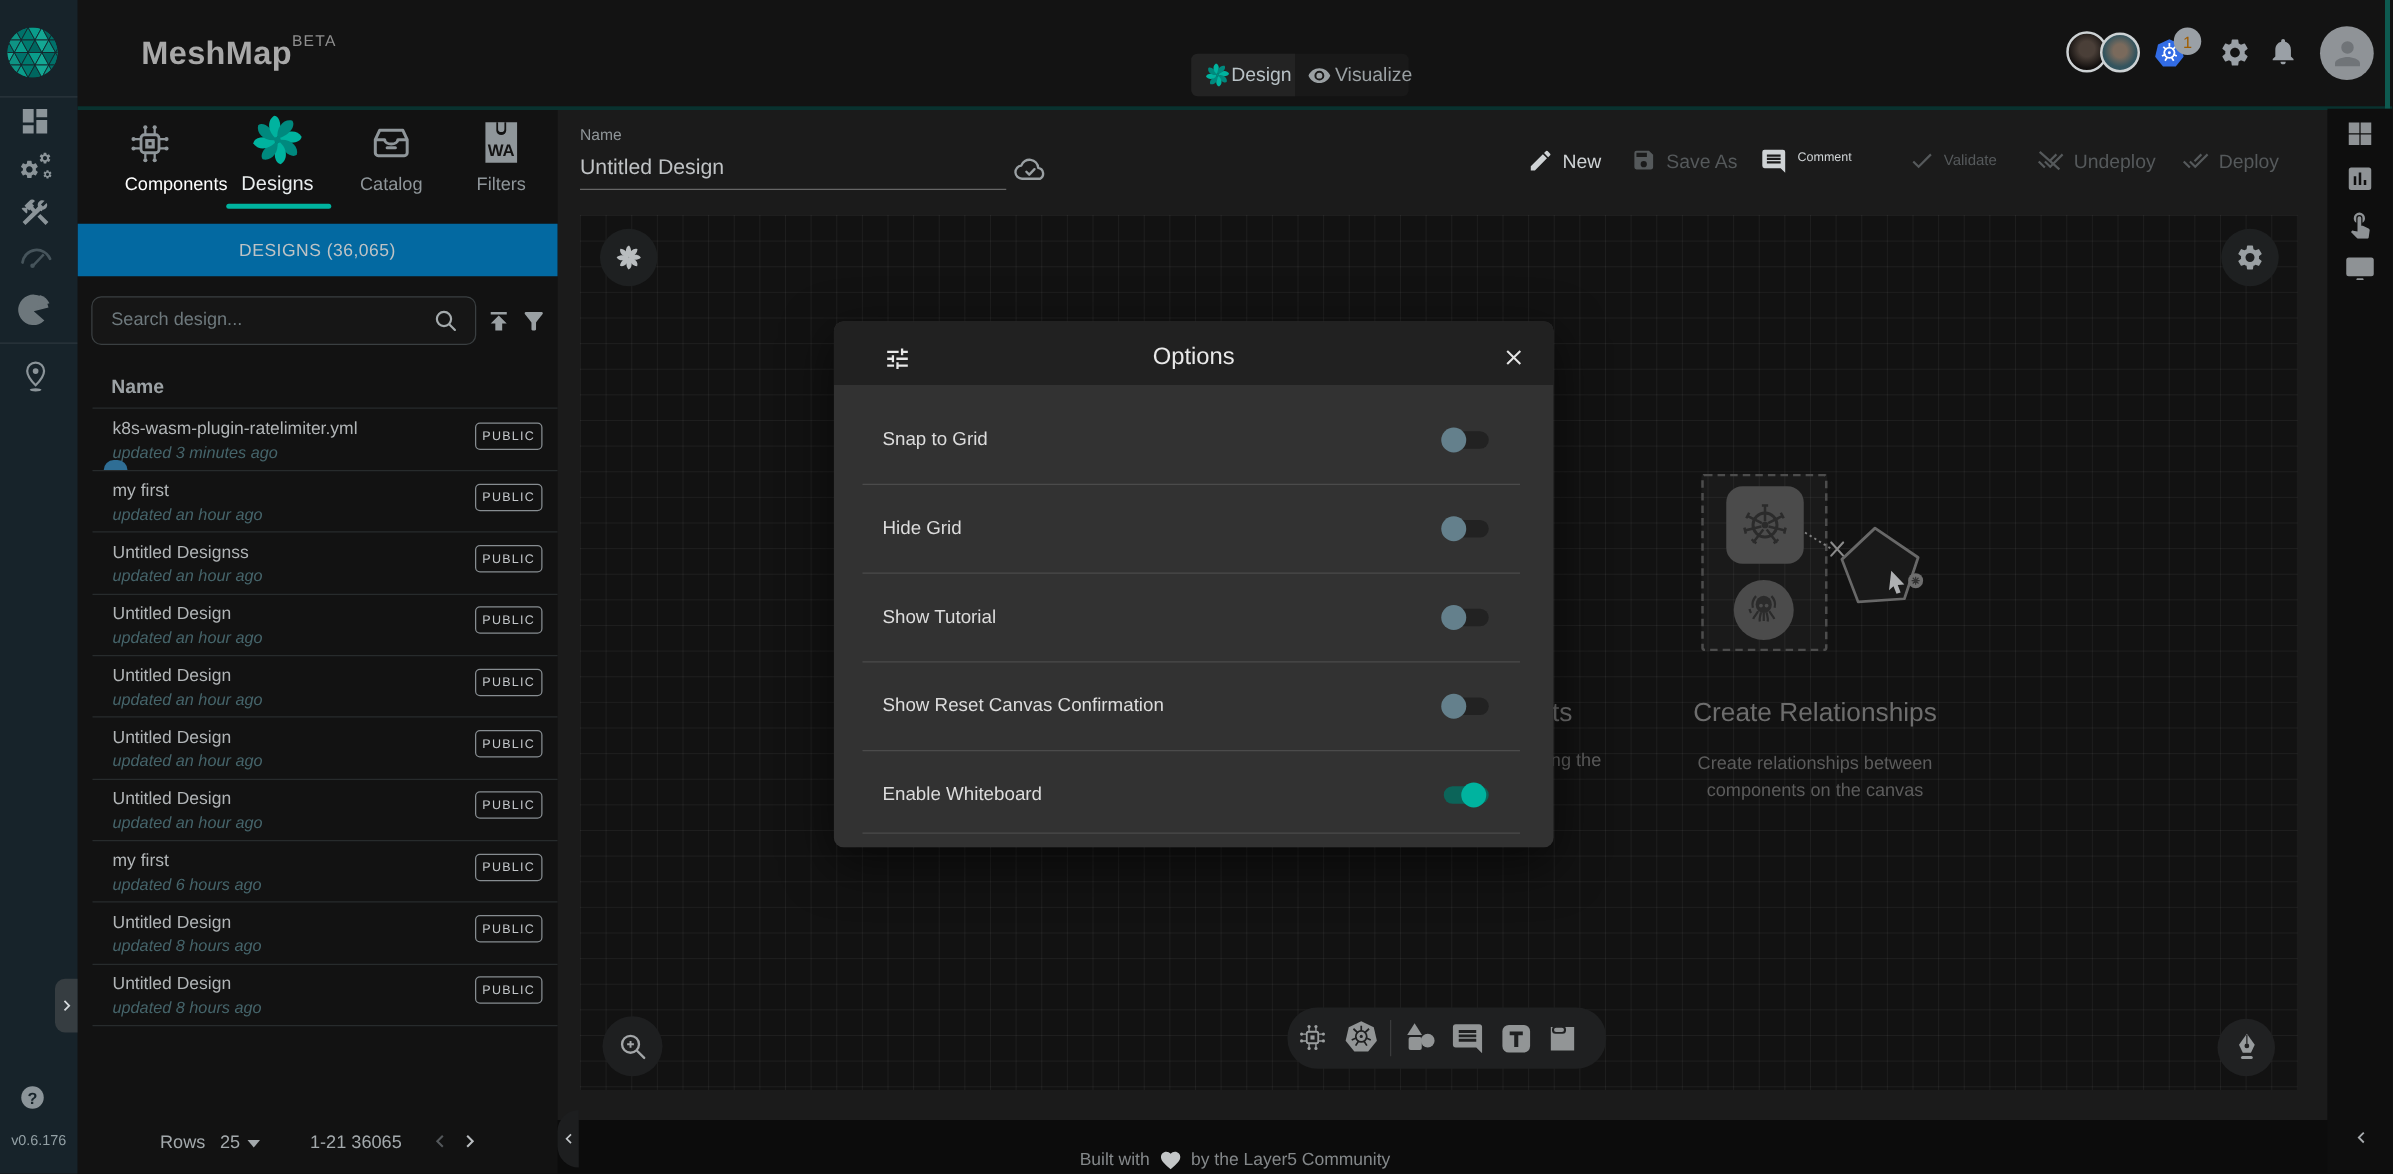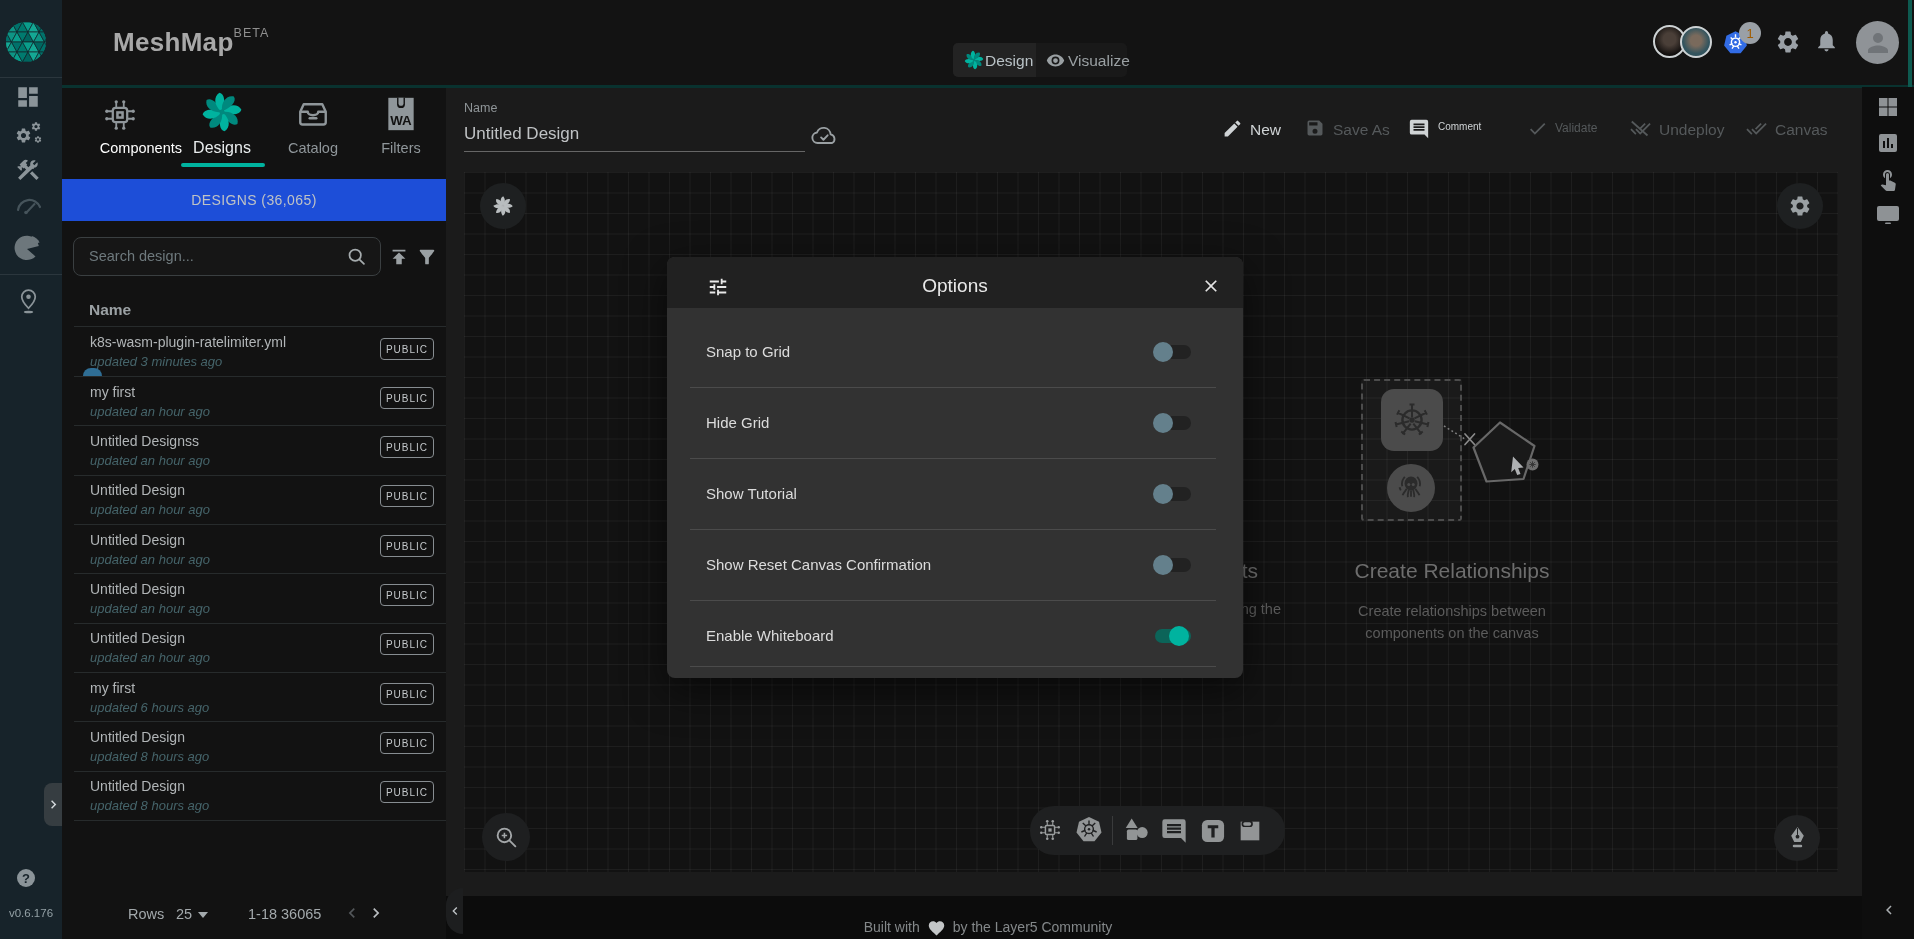--- a/index.html
+++ b/index.html
@@ -45,21 +45,21 @@
       </svg>
     </div><div class="abs" style="left:1555px;top:121px;color:#55595b;font-size:12px">Validate</div><div class="abs" style="left:1629px;top:118px;width:22px;height:22px">
       <svg width="23" height="21" viewBox="0 0 24 24">
         <path d="M18 7l-1.41-1.41-6.34 6.34 1.41 1.41L18 7zm4.24-1.41L11.66 16.17 7.48 12l-1.41 1.41L11.66 19l12-12-1.42-1.41zM.41 13.41 6 19l1.41-1.41L1.83 12 .41 13.41z" fill="#55595b"></path>
         <path d="M2 4 L20 20" stroke="#55595b" stroke-width="2"></path>
       </svg>
     </div><div class="abs" style="left:1659px;top:121px;color:#55595b;font-size:15.5px">Undeploy</div><div class="abs" style="left:1745px;top:118px;width:22px;height:22px">
       <svg width="23" height="21" viewBox="0 0 24 24">
         <path d="M18 7l-1.41-1.41-6.34 6.34 1.41 1.41L18 7zm4.24-1.41L11.66 16.17 7.48 12l-1.41 1.41L11.66 19l12-12-1.42-1.41zM.41 13.41 6 19l1.41-1.41L1.83 12 .41 13.41z" fill="#55595b"></path>
       </svg>
-    </div><div class="abs" style="left:1775px;top:121px;color:#55595b;font-size:15.5px">Canvas</div>
+    </div><div class="abs" style="left:1775px;top:121px;color:#55595b;font-size:15.5px">Deploy</div>
 <div class="abs" style="left:464px;top:172px;width:1374px;height:700px;background:#121212;
  background-image:linear-gradient(to right,rgba(255,255,255,0.05) 1px,transparent 1px),linear-gradient(to bottom,rgba(255,255,255,0.05) 1px,transparent 1px);
  background-size:20.5px 20.5px"></div>
 
 <div class="abs" style="left:480px;top:183px;width:46px;height:46px;border-radius:50%;background:#1e2021;display:flex;align-items:center;justify-content:center">
 <svg width="22" height="22" viewBox="-50 -50 100 100">
         <path transform="rotate(0)" d="M0 0 C 16 -15, 38 -13, 44 1 C 30 13, 9 9, 0 0 Z" fill="#b9bdbf"></path>
         <path transform="rotate(45)" d="M0 0 C 16 -15, 38 -13, 44 1 C 30 13, 9 9, 0 0 Z" fill="#b9bdbf"></path>
         <path transform="rotate(90)" d="M0 0 C 16 -15, 38 -13, 44 1 C 30 13, 9 9, 0 0 Z" fill="#b9bdbf"></path>
         <path transform="rotate(135)" d="M0 0 C 16 -15, 38 -13, 44 1 C 30 13, 9 9, 0 0 Z" fill="#b9bdbf"></path>
@@ -157,21 +157,21 @@
 <div class="abs" style="left:1774px;top:815px;width:46px;height:46px;border-radius:50%;background:#202122;display:flex;align-items:center;justify-content:center">
  <svg width="27" height="27" viewBox="0 0 24 24" fill="#989c9e">
         <path d="M12 1.8 L17.6 9.6 L14.9 15.2 H9.1 L6.4 9.6 Z"></path>
         <circle cx="12" cy="10.4" r="1.7" fill="#202122"></circle>
         <path d="M11.55 2.5h.9v6.3h-.9z" fill="#202122"></path>
         <rect x="7.8" y="17.6" width="8.4" height="2.2" rx="1.1"></rect>
       </svg>
 </div>
 
 <div class="abs" style="left:62px;top:87px;width:384px;height:852px;background:#121212"></div>
-<div class="abs" style="left:62px;top:179px;width:384px;height:42px;background:#1d4ed8;display:flex;align-items:center;justify-content:center;color:#bfc3c5;font-size:14px;letter-spacing:0.4px">DESIGNS (36,065)</div>
+<div class="abs" style="left:62px;top:179px;width:384px;height:42px;background:#0369a1;display:flex;align-items:center;justify-content:center;color:#bfc3c5;font-size:14px;letter-spacing:0.4px">DESIGNS (36,065)</div>
 
 <div class="abs" style="left:102px;top:97px;width:36px;height:36px">
       <svg width="36" height="36" viewBox="0 0 24 24" fill="none" stroke="#8f969a" stroke-width="1.5">
  <rect x="7.2" y="7.2" width="9.6" height="9.6" rx="1.8"></rect>
         <rect x="10.3" y="10.3" width="3.4" height="3.4" stroke-width="1.7"></rect>
  <path d="M7.2 9.5H4M7.2 14.5H4M16.8 9.5H20M16.8 14.5H20M9.5 7.2V4M14.5 7.2V4M9.5 16.8V20M14.5 16.8V20" stroke-width="1.2"></path>
  <circle cx="3.2" cy="9.5" r="1.1" fill="#8f969a" stroke="none"></circle>
         <circle cx="3.2" cy="14.5" r="1.1" fill="#8f969a" stroke="none"></circle>
  <circle cx="20.8" cy="9.5" r="1.1" fill="#8f969a" stroke="none"></circle>
         <circle cx="20.8" cy="14.5" r="1.1" fill="#8f969a" stroke="none"></circle>
@@ -227,21 +227,21 @@
       <path d="M5 4v2h14V4H5zm0 10h4v6h6v-6h4l-7-7-7 7z"></path>
     </svg>
 <svg class="abs" style="left:416px;top:246px" width="22" height="22" viewBox="0 0 24 24" fill="#9aa0a3">
       <path d="M4.25 5.61C6.27 8.2 10 13 10 13v6c0 .55.45 1 1 1h2c.55 0 1-.45 1-1v-6s3.72-4.8 5.74-7.39A1 1 0 0 0 18.95 4H5.04c-.83 0-1.3.95-.79 1.61z"></path>
     </svg>
 <div class="abs" style="left:89px;top:301px;color:#9ba1a4;font-size:15.5px;font-weight:bold">Name</div>
 <div class="abs" style="left:74px;top:326px;width:372px;height:1px;background:#272b2c"></div><div class="abs" style="left:90px;top:334px;color:#b1b5b7;font-size:14px">k8s-wasm-plugin-ratelimiter.yml</div><div class="abs" style="left:90px;top:354px;color:#45646a;font-size:13px;font-style:italic">updated 3 minutes ago</div><div class="abs" style="right:1480px;top:338px;border:1px solid #878d91;border-radius:4px;color:#c3c7ca;font-size:10px;letter-spacing:1px;padding:5px 5px 4px">PUBLIC</div><div class="abs" style="left:74px;top:375.8px;width:372px;height:1px;background:#272b2c"></div><div class="abs" style="left:90px;top:384px;color:#b1b5b7;font-size:14px">my first</div><div class="abs" style="left:90px;top:404px;color:#45646a;font-size:13px;font-style:italic">updated an hour ago</div><div class="abs" style="right:1480px;top:387px;border:1px solid #878d91;border-radius:4px;color:#c3c7ca;font-size:10px;letter-spacing:1px;padding:5px 5px 4px">PUBLIC</div><div class="abs" style="left:74px;top:425.2px;width:372px;height:1px;background:#272b2c"></div><div class="abs" style="left:90px;top:433px;color:#b1b5b7;font-size:14px">Untitled Designss</div><div class="abs" style="left:90px;top:453px;color:#45646a;font-size:13px;font-style:italic">updated an hour ago</div><div class="abs" style="right:1480px;top:436px;border:1px solid #878d91;border-radius:4px;color:#c3c7ca;font-size:10px;letter-spacing:1px;padding:5px 5px 4px">PUBLIC</div><div class="abs" style="left:74px;top:474.5px;width:372px;height:1px;background:#272b2c"></div><div class="abs" style="left:90px;top:482px;color:#b1b5b7;font-size:14px">Untitled Design</div><div class="abs" style="left:90px;top:502px;color:#45646a;font-size:13px;font-style:italic">updated an hour ago</div><div class="abs" style="right:1480px;top:485px;border:1px solid #878d91;border-radius:4px;color:#c3c7ca;font-size:10px;letter-spacing:1px;padding:5px 5px 4px">PUBLIC</div><div class="abs" style="left:74px;top:523.8px;width:372px;height:1px;background:#272b2c"></div><div class="abs" style="left:90px;top:532px;color:#b1b5b7;font-size:14px">Untitled Design</div><div class="abs" style="left:90px;top:552px;color:#45646a;font-size:13px;font-style:italic">updated an hour ago</div><div class="abs" style="right:1480px;top:535px;border:1px solid #878d91;border-radius:4px;color:#c3c7ca;font-size:10px;letter-spacing:1px;padding:5px 5px 4px">PUBLIC</div><div class="abs" style="left:74px;top:573.1px;width:372px;height:1px;background:#272b2c"></div><div class="abs" style="left:90px;top:581px;color:#b1b5b7;font-size:14px">Untitled Design</div><div class="abs" style="left:90px;top:601px;color:#45646a;font-size:13px;font-style:italic">updated an hour ago</div><div class="abs" style="right:1480px;top:584px;border:1px solid #878d91;border-radius:4px;color:#c3c7ca;font-size:10px;letter-spacing:1px;padding:5px 5px 4px">PUBLIC</div><div class="abs" style="left:74px;top:622.5px;width:372px;height:1px;background:#272b2c"></div><div class="abs" style="left:90px;top:630px;color:#b1b5b7;font-size:14px">Untitled Design</div><div class="abs" style="left:90px;top:650px;color:#45646a;font-size:13px;font-style:italic">updated an hour ago</div><div class="abs" style="right:1480px;top:633px;border:1px solid #878d91;border-radius:4px;color:#c3c7ca;font-size:10px;letter-spacing:1px;padding:5px 5px 4px">PUBLIC</div><div class="abs" style="left:74px;top:671.8px;width:372px;height:1px;background:#272b2c"></div><div class="abs" style="left:90px;top:680px;color:#b1b5b7;font-size:14px">my first</div><div class="abs" style="left:90px;top:700px;color:#45646a;font-size:13px;font-style:italic">updated 6 hours ago</div><div class="abs" style="right:1480px;top:683px;border:1px solid #878d91;border-radius:4px;color:#c3c7ca;font-size:10px;letter-spacing:1px;padding:5px 5px 4px">PUBLIC</div><div class="abs" style="left:74px;top:721.1px;width:372px;height:1px;background:#272b2c"></div><div class="abs" style="left:90px;top:729px;color:#b1b5b7;font-size:14px">Untitled Design</div><div class="abs" style="left:90px;top:749px;color:#45646a;font-size:13px;font-style:italic">updated 8 hours ago</div><div class="abs" style="right:1480px;top:732px;border:1px solid #878d91;border-radius:4px;color:#c3c7ca;font-size:10px;letter-spacing:1px;padding:5px 5px 4px">PUBLIC</div><div class="abs" style="left:74px;top:770.5px;width:372px;height:1px;background:#272b2c"></div><div class="abs" style="left:90px;top:778px;color:#b1b5b7;font-size:14px">Untitled Design</div><div class="abs" style="left:90px;top:798px;color:#45646a;font-size:13px;font-style:italic">updated 8 hours ago</div><div class="abs" style="right:1480px;top:781px;border:1px solid #878d91;border-radius:4px;color:#c3c7ca;font-size:10px;letter-spacing:1px;padding:5px 5px 4px">PUBLIC</div><div class="abs" style="left:74px;top:819.8px;width:372px;height:1px;background:#272b2c"></div><div class="abs" style="left:83px;top:368px;width:19px;height:8px;border-radius:10px 10px 0 0;background:#2f6e95"></div>
 <div class="abs" style="left:128px;top:906px;color:#a3a9ac;font-size:14.5px">Rows</div>
 <div class="abs" style="left:176px;top:906px;color:#a3a9ac;font-size:14.5px">25</div>
 <div class="abs" style="left:198px;top:912px;width:0;height:0;border-left:5px solid transparent;border-right:5px solid transparent;border-top:6px solid #a3a9ac"></div>
-<div class="abs" style="left:248px;top:906px;color:#a3a9ac;font-size:14.5px">1-18 36065</div>
+<div class="abs" style="left:248px;top:906px;color:#a3a9ac;font-size:14.5px">1-21 36065</div>
 <svg class="abs" style="left:342px;top:903px" width="20" height="20" viewBox="0 0 24 24" fill="#53575a">
       <path d="M15.41 7.41 14 6l-6 6 6 6 1.41-1.41L10.83 12z"></path>
     </svg>
 <svg class="abs" style="left:366px;top:903px" width="20" height="20" viewBox="0 0 24 24" fill="#b9bdc0">
       <path d="M8.59 16.59 10 18l6-6-6-6-1.41 1.41L13.17 12z"></path>
     </svg>
 
 <div class="abs" style="left:446px;top:888px;width:17px;height:46px;border-radius:26px 0 0 26px;background:#1d1e1f;display:flex;align-items:center;justify-content:center">
  <svg width="16" height="16" viewBox="0 0 24 24" fill="#c3c7ca">
         <path d="M15.41 7.41 14 6l-6 6 6 6 1.41-1.41L10.83 12z"></path>

